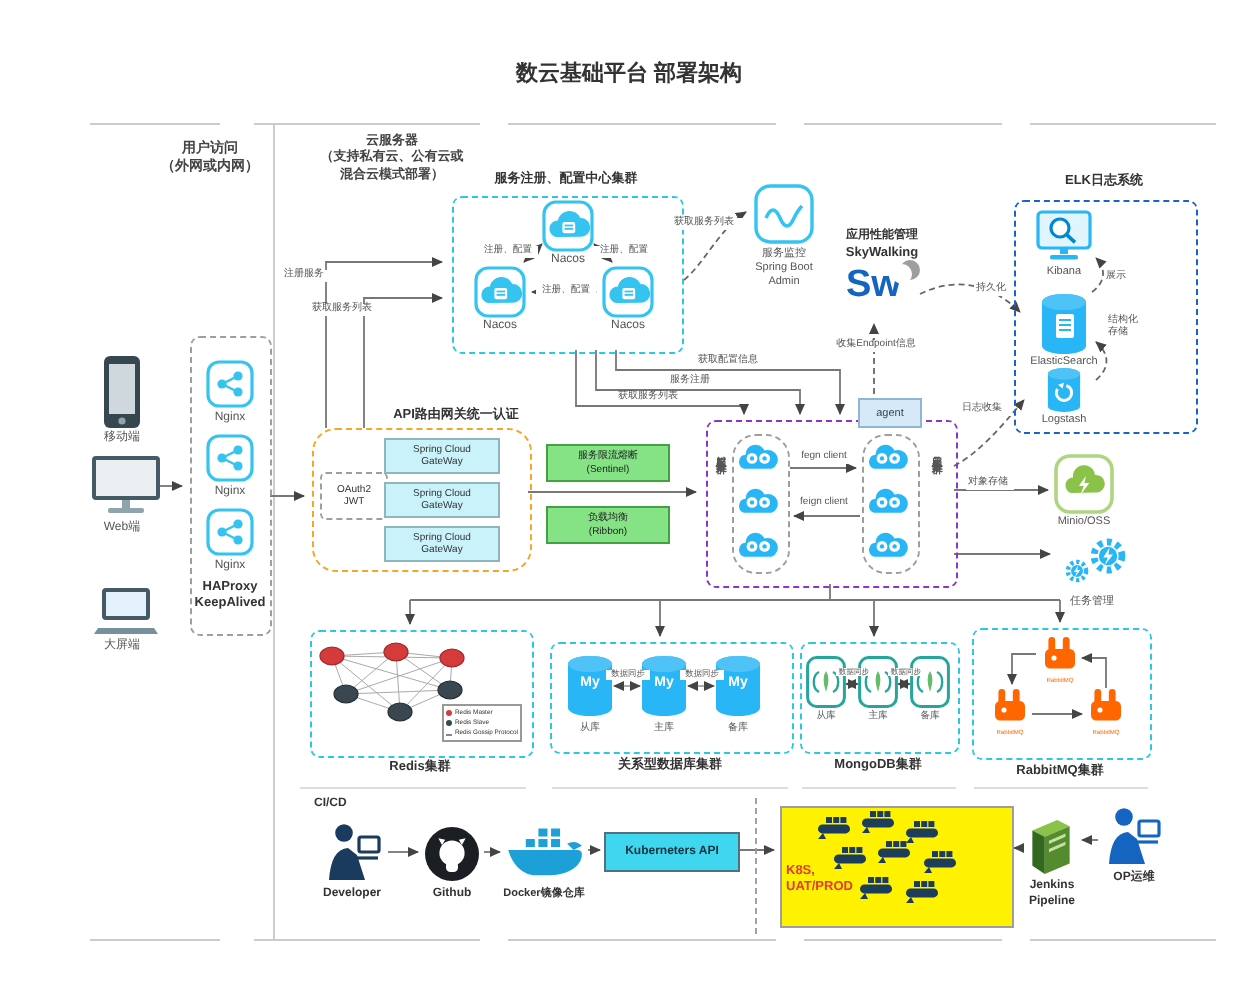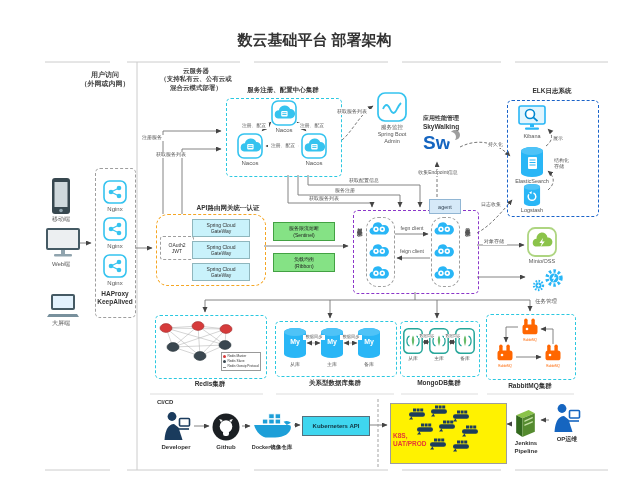--- a/index.html
+++ b/index.html
@@ -229,21 +229,21 @@
 <ellipse cx="166" cy="328" rx="6" ry="4.4" fill="#d63b3b" stroke="#9e2b2b" stroke-width="0.6"></ellipse>
 <ellipse cx="198" cy="326" rx="6" ry="4.4" fill="#d63b3b" stroke="#9e2b2b" stroke-width="0.6"></ellipse>
 <ellipse cx="226" cy="329" rx="6" ry="4.4" fill="#d63b3b" stroke="#9e2b2b" stroke-width="0.6"></ellipse>
 <ellipse cx="173" cy="347" rx="6" ry="4.4" fill="#3a4750" stroke="#263238" stroke-width="0.6"></ellipse>
 <ellipse cx="200" cy="356" rx="6" ry="4.4" fill="#3a4750" stroke="#263238" stroke-width="0.6"></ellipse>
 <ellipse cx="225" cy="345" rx="6" ry="4.4" fill="#3a4750" stroke="#263238" stroke-width="0.6"></ellipse>
 </g>
 </g>
 </svg>
 
-<div class="c t hd" style="left:0;top:30px;width:629px;font-size:15px">数云基础平台 部署架构</div>
+<div class="c t hd" style="left:0;top:30px;width:629px;font-size:11px">数云基础平台 部署架构</div>
 <div class="c t hd pre" style="left:55px;top:70px;width:100px;font-size:7px;color:#444">用户访问
 （外网或内网）</div>
 <div class="c t hd pre" style="left:140px;top:67px;width:112px;font-size:6.5px;color:#444">云服务器
 （支持私有云、公有云或
 混合云模式部署）</div>
 
 <svg class="c" style="left:50px;top:178px" width="22" height="36">
       <use href="#sym-phone"></use>
     </svg>
 <div class="c t lbl" style="left:40px;top:216px;width:42px;font-size:6px">移动端</div>

